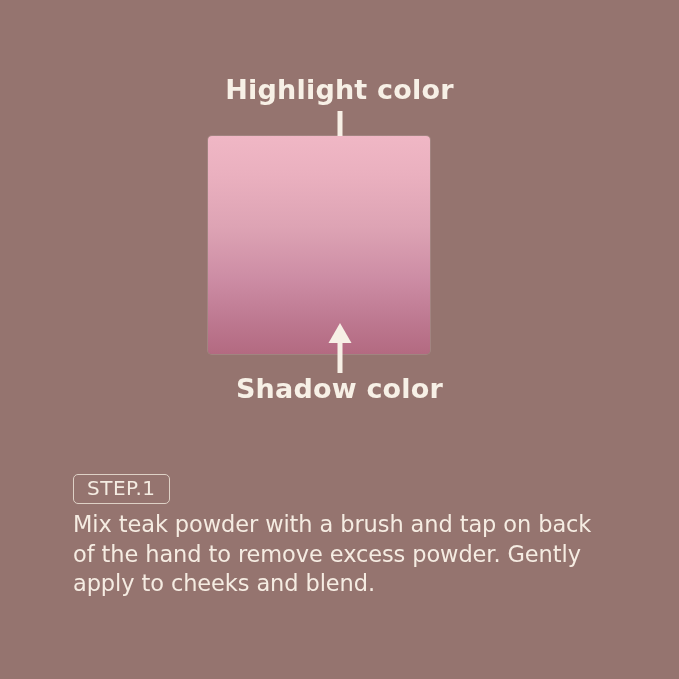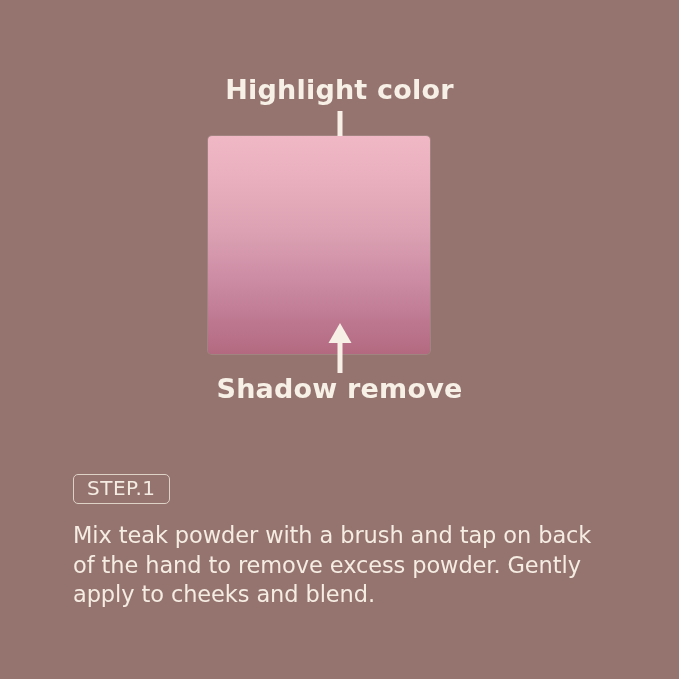--- a/index.html
+++ b/index.html
@@ -94,21 +94,21 @@
     font-family: "DejaVu Sans", sans-serif;
     font-size: 20px;
     letter-spacing: 0.5px;
     padding: 3px 13px 4px 13px;
     line-height: 1.05;
     user-select: none;
     margin-top: 16px;
   }
 
   .step-body {
-    margin-top: 17px;
+    margin-top: 6px;
     color: #f5ece2;
     font-family: "DejaVu Sans", sans-serif;
     font-size: 22.5px;
     line-height: 1.32;
     letter-spacing: -0.1px;
     max-width: 545px;
     white-space: pre-line;
   }
 </style>
 </head>
@@ -129,21 +129,21 @@
 
     <div class="swatch"></div>
 
     <div class="arrow arrow-up">
       <svg viewBox="0 0 26 52" xmlns="http://www.w3.org/2000/svg">
         <rect x="10.5" y="19" width="5" height="33" fill="#F7F0E6"></rect>
         <polygon points="13,2 1.5,22 24.5,22" fill="#F7F0E6"></polygon>
       </svg>
     </div>
 
-    <div class="label shadow">Shadow remove</div>
+    <div class="label shadow">Shadow color</div>
   </div>
 
   <div class="step-block">
     <div class="step-badge">STEP.1</div>
     <div class="step-body">Mix teak powder with a brush and tap on back of the hand to remove excess powder. Gently apply to cheeks and blend.</div>
   </div>
 
 </div>
 
 </body></html>

